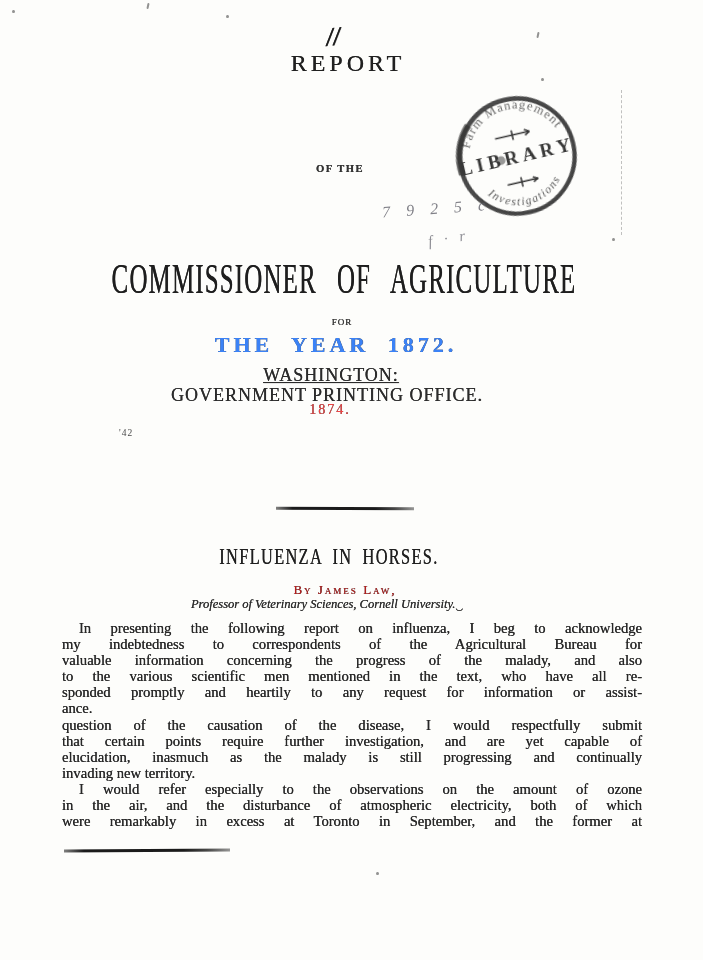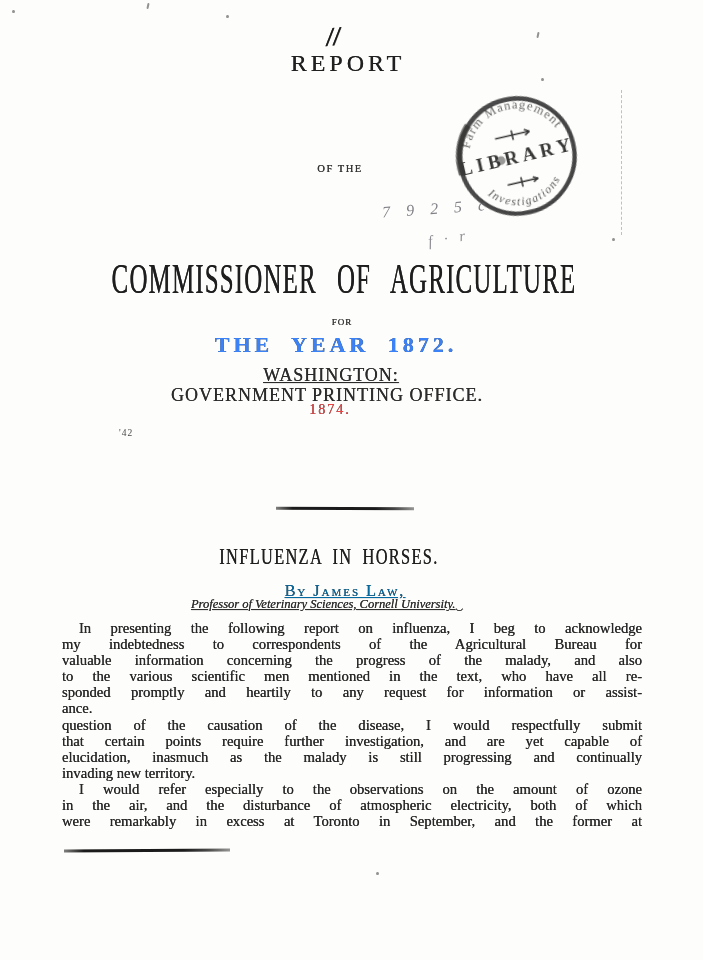--- a/index.html
+++ b/index.html
@@ -9,42 +9,42 @@
     font-family:"Liberation Serif","DejaVu Serif",serif;
     color:#262626;
   }
   .abs{position:absolute;}
   .ctr{text-align:center;}
   .ink{text-shadow:0 0 .6px rgba(25,25,25,.75), .3px .3px .5px rgba(40,40,40,.35);}
 
   .pen-mark{left:326px;top:22px;font-size:26px;font-style:italic;font-weight:bold;
     transform:rotate(-6deg);color:#1c1c1c;}
   .report{left:0;top:50px;width:696px;font-size:24px;letter-spacing:4px;color:#202020;text-align:center;}
-  .of-the{left:240px;top:163px;width:200px;font-size:10.5px;letter-spacing:1.5px;color:#333;}
+  .of-the{left:240px;top:163px;width:200px;font-size:10.5px;letter-spacing:1.5px;color:#333;font-weight:bold;}
   .main-title{left:-48px;top:254px;width:760px;font-size:43px;letter-spacing:2px;
     word-spacing:22px;transform:scaleX(.58);transform-origin:50% 50%;color:#1e1e1e;
     white-space:nowrap;}
   .for-label{left:242px;top:317px;width:200px;font-size:9px;font-weight:normal;
     letter-spacing:1px;color:#3a3a3a;}
   .year-line{left:136px;top:332px;width:400px;font-size:22px;font-weight:bold;
     letter-spacing:4px;word-spacing:9px;color:#3b82f6;}
   .city-line{left:131px;top:365px;width:400px;font-size:18px;letter-spacing:1px;color:#2b2b2b;text-decoration:underline;}
   .printer-line{left:127px;top:385px;width:400px;font-size:18px;letter-spacing:1px;color:#2b2b2b;}
   .print-year{left:130px;top:402px;width:400px;font-size:14px;letter-spacing:2px;color:#ef4444;}
   .note-42{left:119px;top:428px;font-size:9.5px;color:#4a4a4a;letter-spacing:1px;}
 
   .rule{background:linear-gradient(90deg,rgba(25,25,25,.55),#1b1b1b 12%,#1b1b1b 72%,rgba(25,25,25,.8) 86%,rgba(25,25,25,.45));}
   .rule-top{left:276px;top:507px;width:138px;height:3px;transform:rotate(.2deg);}
   .rule-bottom{left:64px;top:849px;width:166px;height:2.5px;transform:rotate(-.3deg);}
 
   .heading{left:129px;top:543px;width:400px;font-size:24px;letter-spacing:2px;
     word-spacing:7px;transform:scaleX(.68);transform-origin:50% 50%;color:#1f1f1f;white-space:nowrap;}
-  .byline-name{left:145px;top:582px;width:400px;font-size:16px;font-variant:small-caps;
-    letter-spacing:2px;color:#0369a1;text-decoration:underline;}
-  .byline-aff{left:127px;top:595px;width:400px;font-size:12.5px;font-style:italic;color:#2e2e2e;text-decoration:underline;}
+  .byline-name{left:145px;top:582px;width:400px;font-size:13px;font-variant:small-caps;
+    letter-spacing:2px;color:#b91c1c;}
+  .byline-aff{left:127px;top:595px;width:400px;font-size:12.5px;font-style:italic;color:#2e2e2e;}
   .flourish{font-style:normal;letter-spacing:0;color:#3a3a3a;}
 
   .body-text{left:62px;top:620px;width:580px;font-size:14.6px;line-height:16.1px;
     color:#272727;}
   .bline{white-space:nowrap;}
   .bline.just{white-space:normal;text-align:justify;text-align-last:justify;}
   .bline.indent{text-indent:17px;}
 
   .stamp-wrap{left:438px;top:78px;width:158px;height:156px;transform:rotate(-13deg);
     opacity:.85;filter:blur(.3px);}

